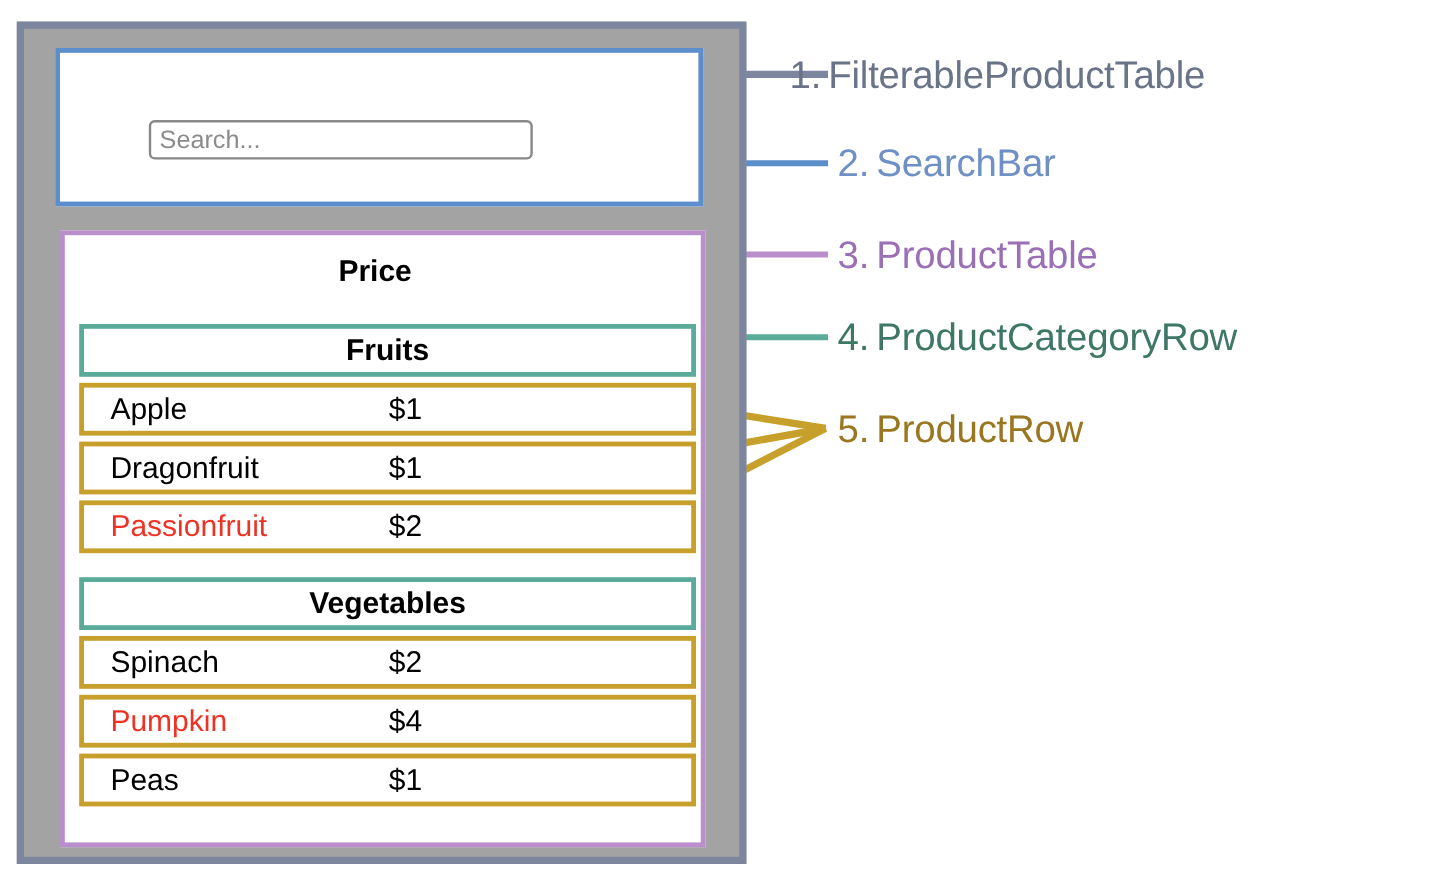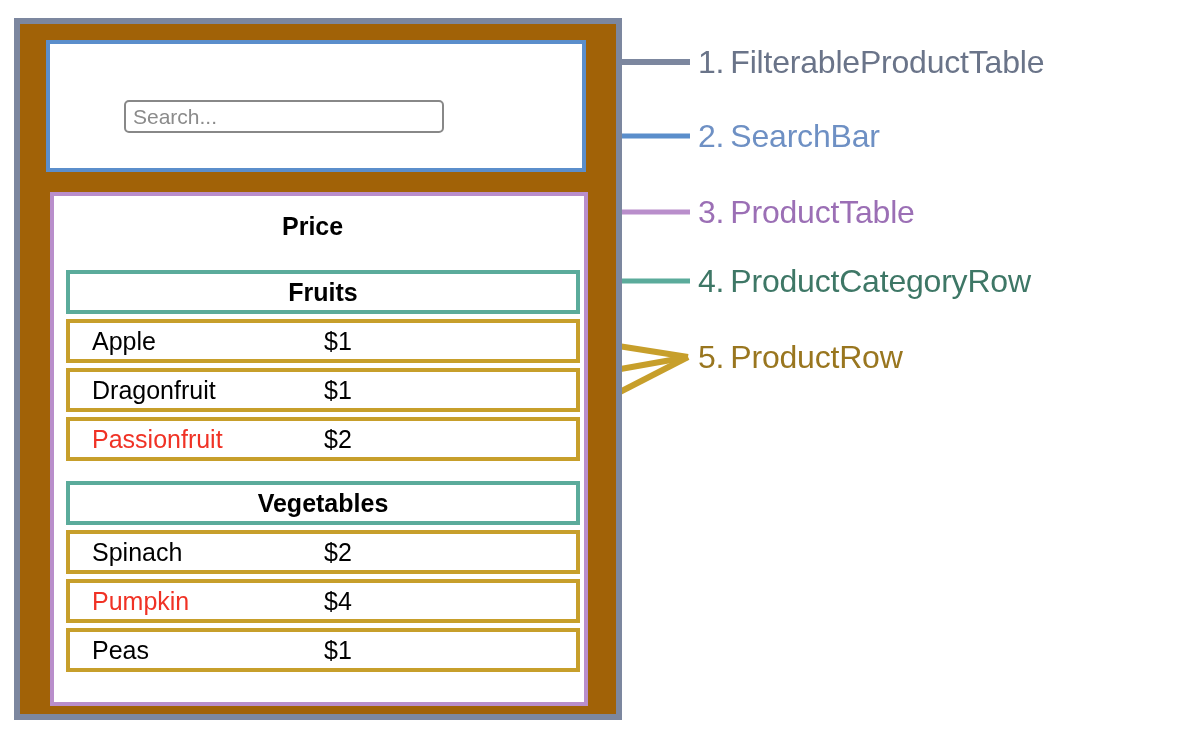--- a/index.html
+++ b/index.html
@@ -26,21 +26,21 @@
 
   
   .diagram {
     position: absolute;
     left: 14px;
     top: 18px;
     width: 608px;
     height: 702px;
     box-sizing: border-box;
     border: 6px solid #7c879f;
-    background: #a16207;
+    background: #a3a3a3;
   }
 
   .search-bar {
     position: absolute;
     left: 26px;
     top: 16px;
     width: 540px;
     height: 132px;
     box-sizing: border-box;
     border: 4px solid #5b8ecb;
@@ -253,21 +253,21 @@
       <div class="gap-sm"></div>
       <div class="product-row">
         <span class="pr-name">Peas</span>
         <span class="pr-price">$1</span>
       </div>
 
     </div>
   </div>
 </div>
 
-<div class="anno" id="anno-1" style="left:698px; top:46px; color:#6a7489;">
+<div class="anno" id="anno-1" style="left:658px; top:46px; color:#6a7489;">
   <span class="num">1.</span><span>FilterableProductTable</span>
 </div>
 
 <div class="anno" id="anno-2" style="left:698px; top:120px; color:#6e90c4;">
   <span class="num">2.</span><span>SearchBar</span>
 </div>
 
 <div class="anno" id="anno-3" style="left:698px; top:196px; color:#9b6fb5;">
   <span class="num">3.</span><span>ProductTable</span>
 </div>

